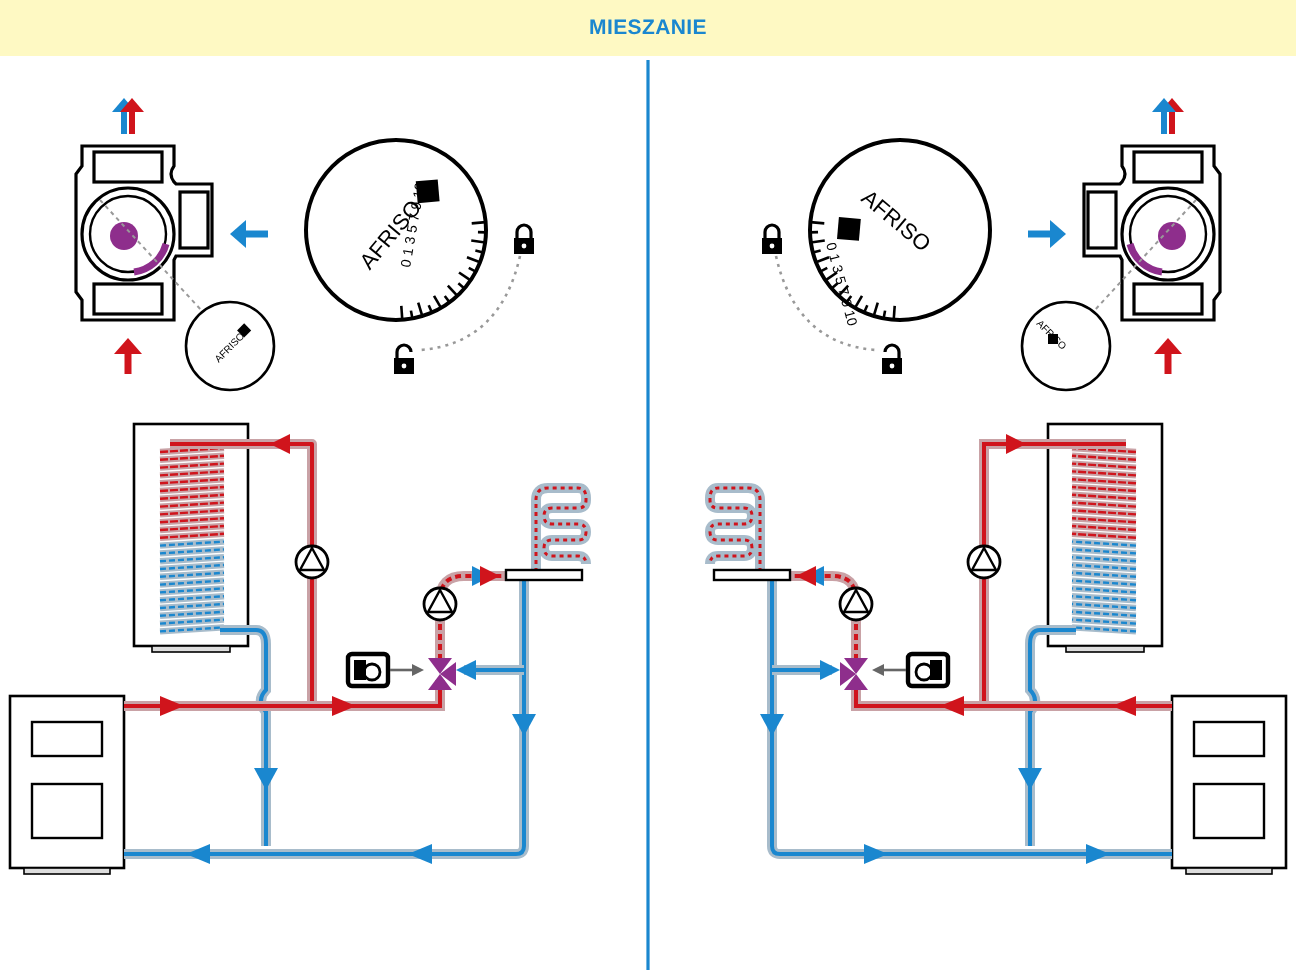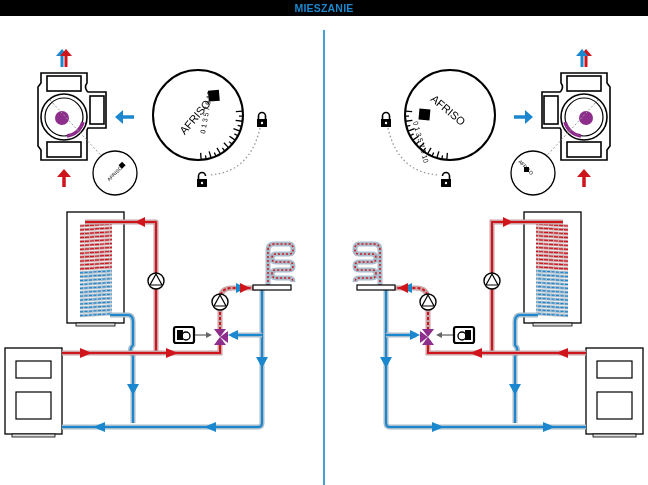--- a/index.html
+++ b/index.html
@@ -1,17 +1,17 @@
 <!DOCTYPE html>
 <html><head>
 <meta charset="utf-8">
 <style>
   html, body { margin:0; padding:0; background:#ffffff; }
   body { width:648px; height:485px; overflow:hidden; position:relative; font-family:"Liberation Sans", sans-serif; }
-  .header { position:absolute; left:0; top:0; width:648px; height:16px; background:#000000; display:flex; align-items:center; justify-content:center; }
+  .header { position:absolute; left:0; top:0; width:648px; height:28px; background:#fef9c3; display:flex; align-items:center; justify-content:center; }
   .header span { color:#1a87cf; font-weight:bold; font-size:10.5px; letter-spacing:0.2px; font-family:"Liberation Sans", sans-serif; }
   svg.diagram { position:absolute; left:0; top:28px; }
   .dial-text { font-family:"Liberation Sans", sans-serif; }
 </style>
 </head>
 <body>
 
 <div class="header">
   <span>MIESZANIE</span>
 </div>

